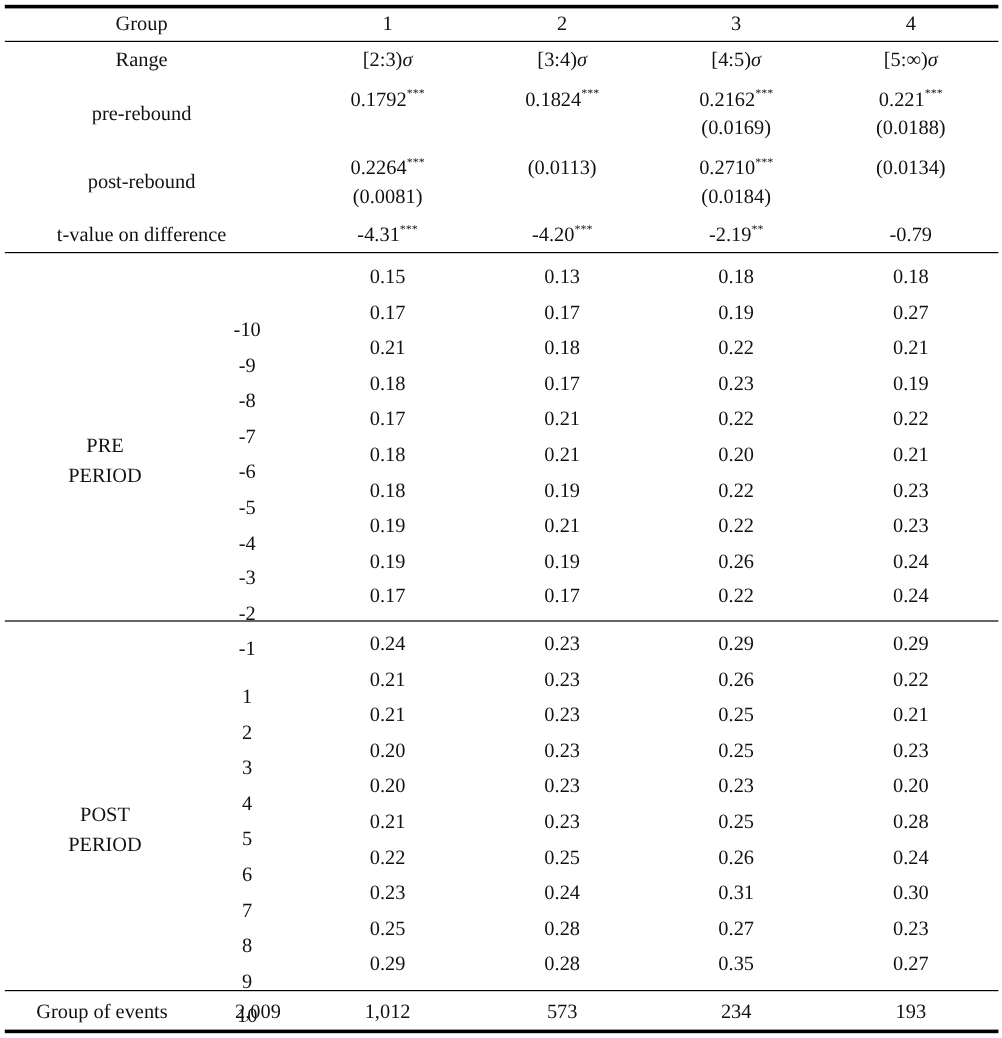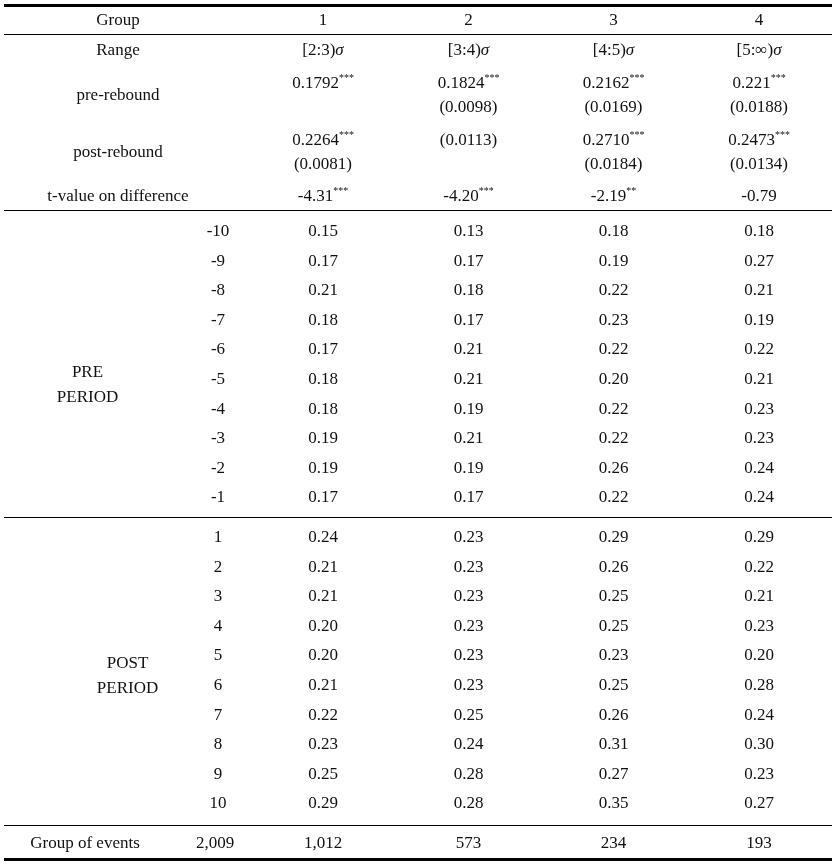--- a/index.html
+++ b/index.html
@@ -9,21 +9,21 @@
       color: #111;
       font-size: 17px;
     }
     .tbl { position: relative; width: 832px; height: 757px; }
     .rule { position: absolute; left: 4px; right: 0; background: #000; }
     .rule.thick { height: 3px; }
     .rule.thin { height: 1.3px; }
     .row { position: absolute; left: 0; width: 832px; }
     .cell { position: absolute; text-align: center; white-space: nowrap; line-height: 24px; }
     .c-label { left: 0; width: 236px; }
-    .c-sub { left: 182px; width: 72px; }
+    .c-sub { left: 170px; width: 72px; margin-top: 44px; }
     .c-n0 { left: 160px; width: 110px; }
     .c1 { left: 250px; width: 146px; }
     .c2 { left: 396px; width: 145px; }
     .c3 { left: 541px; width: 145px; }
     .c4 { left: 686px; width: 146px; }
     .sup { font-size: 10px; vertical-align: 7px; line-height: 0; }
     .it { font-style: italic; }
     .stack { line-height: 24px; }
     .group-label { position: absolute; left: 0; width: 175px; text-align: center; line-height: 25px; margin-top: 16px; }
   </style>
@@ -55,21 +55,20 @@
     <div class="cell c4"><span>[5:∞)</span><span class="it">σ</span></div>
   </div>
 
   <div class="row" style="top:71px;">
     <div class="cell c-label" style="top:12px;">pre-rebound</div>
     <div class="cell c1 stack">
       <div><span>0.1792</span><span class="sup">***</span></div>
     </div>
     <div class="cell c2 stack">
       <div><span>0.1824</span><span class="sup">***</span></div>
-      <div>(0.0098)</div>
     </div>
     <div class="cell c3 stack">
       <div><span>0.2162</span><span class="sup">***</span></div>
       <div>(0.0169)</div>
     </div>
     <div class="cell c4 stack">
       <div><span>0.221</span><span class="sup">***</span></div>
       <div>(0.0188)</div>
     </div>
   </div>
@@ -81,21 +80,20 @@
       <div>(0.0081)</div>
     </div>
     <div class="cell c2 stack">
       <div>(0.0113)</div>
     </div>
     <div class="cell c3 stack">
       <div><span>0.2710</span><span class="sup">***</span></div>
       <div>(0.0184)</div>
     </div>
     <div class="cell c4 stack">
-      <div><span>0.2473</span><span class="sup">***</span></div>
       <div>(0.0134)</div>
     </div>
   </div>
 
   <div class="row" style="top:184px;">
     <div class="cell c-label">t-value on difference</div>
     <div class="cell c1"><span>-4.31</span><span class="sup">***</span></div>
     <div class="cell c2"><span>-4.20</span><span class="sup">***</span></div>
     <div class="cell c3"><span>-2.19</span><span class="sup">**</span></div>
     <div class="cell c4"><span>-0.79</span><span class="sup"></span></div>
@@ -171,21 +169,21 @@
       </div>
       <div class="row" style="top: 485.4px;">
         <div class="cell c-sub">-1</div>
         <div class="cell c1">0.17</div>
         <div class="cell c2">0.17</div>
         <div class="cell c3">0.22</div>
         <div class="cell c4">0.24</div>
       </div>
     </div>
 
-  <div class="group-label" style="top:634px;padding-left:40px;">
+  <div class="group-label" style="top:650px;">
     <div>POST</div>
     <div>PERIOD</div>
   </div>
   <div id="post-rows">
       <div class="row" style="top: 525px;">
         <div class="cell c-sub">1</div>
         <div class="cell c1">0.24</div>
         <div class="cell c2">0.23</div>
         <div class="cell c3">0.29</div>
         <div class="cell c4">0.29</div>

